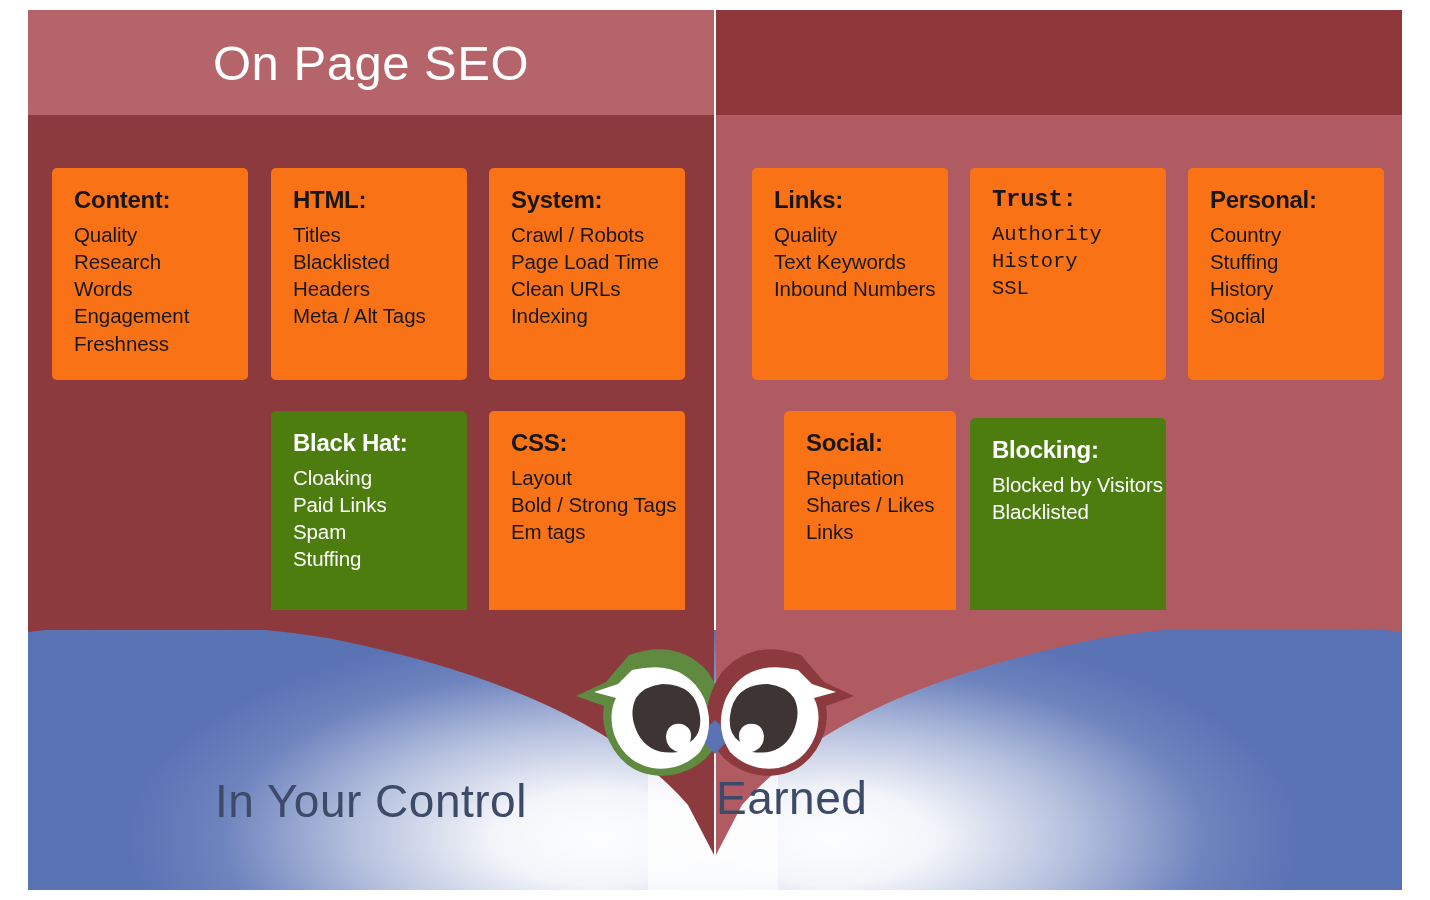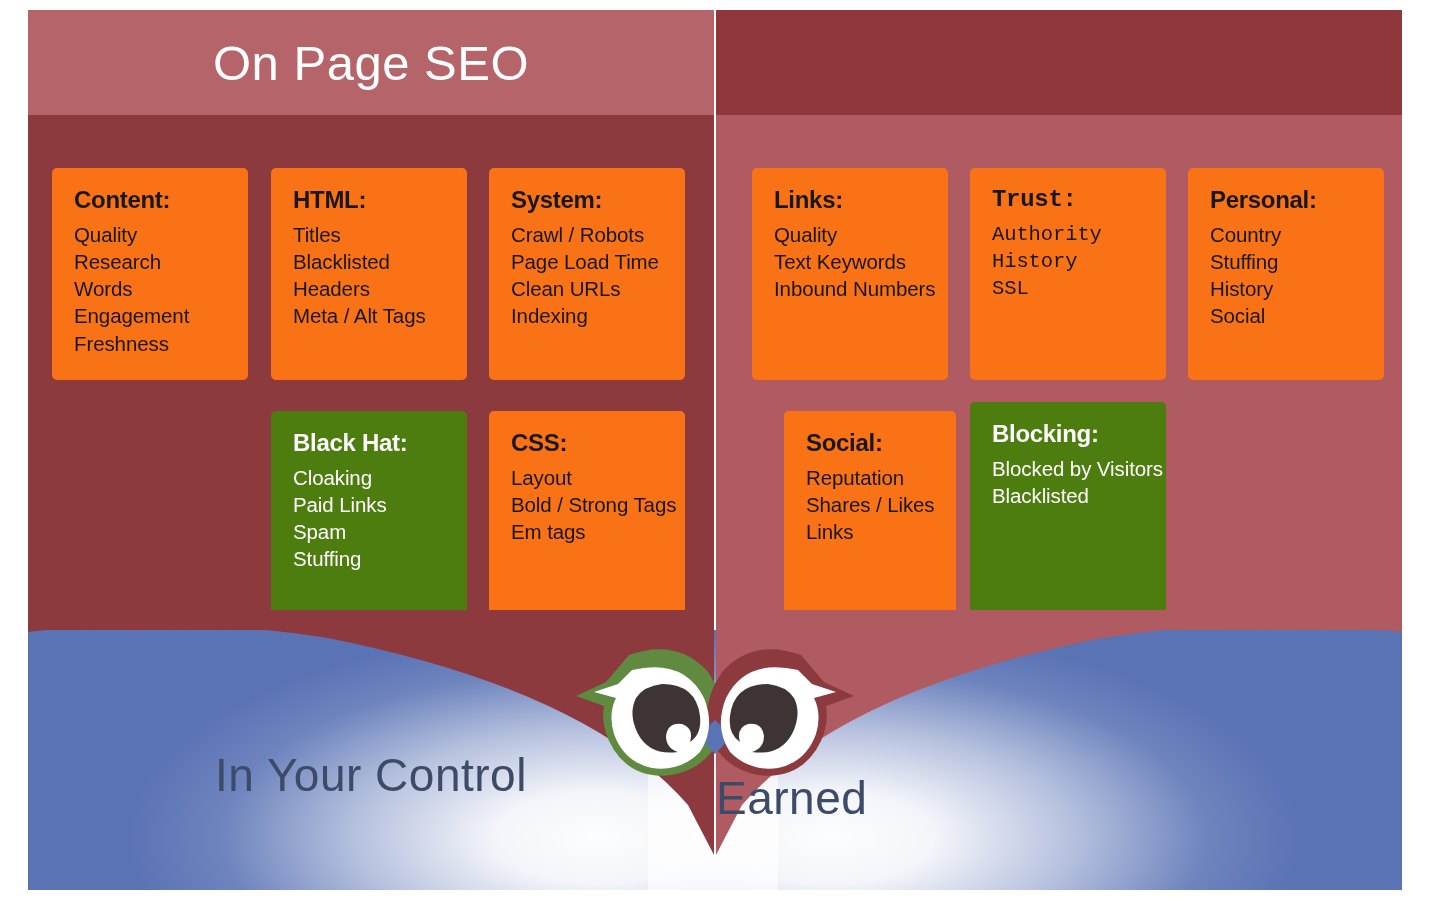--- a/index.html
+++ b/index.html
@@ -70,21 +70,21 @@
   .c-html    {left:243px; top:158px; width:196px; height:212px;}
   .c-system  {left:461px; top:158px; width:196px; height:212px;}
   .c-blackhat{left:243px; top:401px; width:196px; height:212px;}
   .c-css     {left:461px; top:401px; width:196px; height:212px;}
 
   
   .c-links   {left:36px;  top:158px; width:196px; height:212px;}
   .c-trust   {left:254px; top:158px; width:196px; height:212px;font-family:Liberation Mono, monospace;}
   .c-personal{left:472px; top:158px; width:196px; height:212px;}
   .c-social  {left:36px;  top:401px; width:172px; height:212px;margin-left:32px;}
-  .c-blocking{left:254px; top:392px; width:196px; height:212px;}
+  .c-blocking{left:254px; top:408px; width:196px; height:212px;}
 
   
   .bottom{
     position:absolute;left:0;top:620px;width:1374px;height:260px;
     background:#5a73b5;
     overflow:hidden;
   }
   .glow-left{
     position:absolute;left:-70px;top:-30px;width:820px;height:330px;
     background:radial-gradient(ellipse 470px 210px at 78% 72%,
@@ -102,21 +102,21 @@
         rgba(255,255,255,.55) 52%,
         rgba(255,255,255,.12) 80%,
         rgba(255,255,255,0) 100%);
   }
   .bottom-label{
     position:absolute;top:118px;
     font-size:46px;font-weight:300;color:#3d4a68;
     letter-spacing:.5px;
     z-index:6;
   }
-  .bottom-label.left {left:0;width:686px;text-align:center;}
+  .bottom-label.left {left:0;width:686px;text-align:center;margin-top:26px;}
   .bottom-label.right{left:688px;width:762px;text-align:left;margin-top:23px;}
 
   
   .owl{
     position:absolute;left:0;top:600px;width:1374px;height:290px;
     z-index:5;pointer-events:none;
   }
 </style>
 </head>
 <body>

